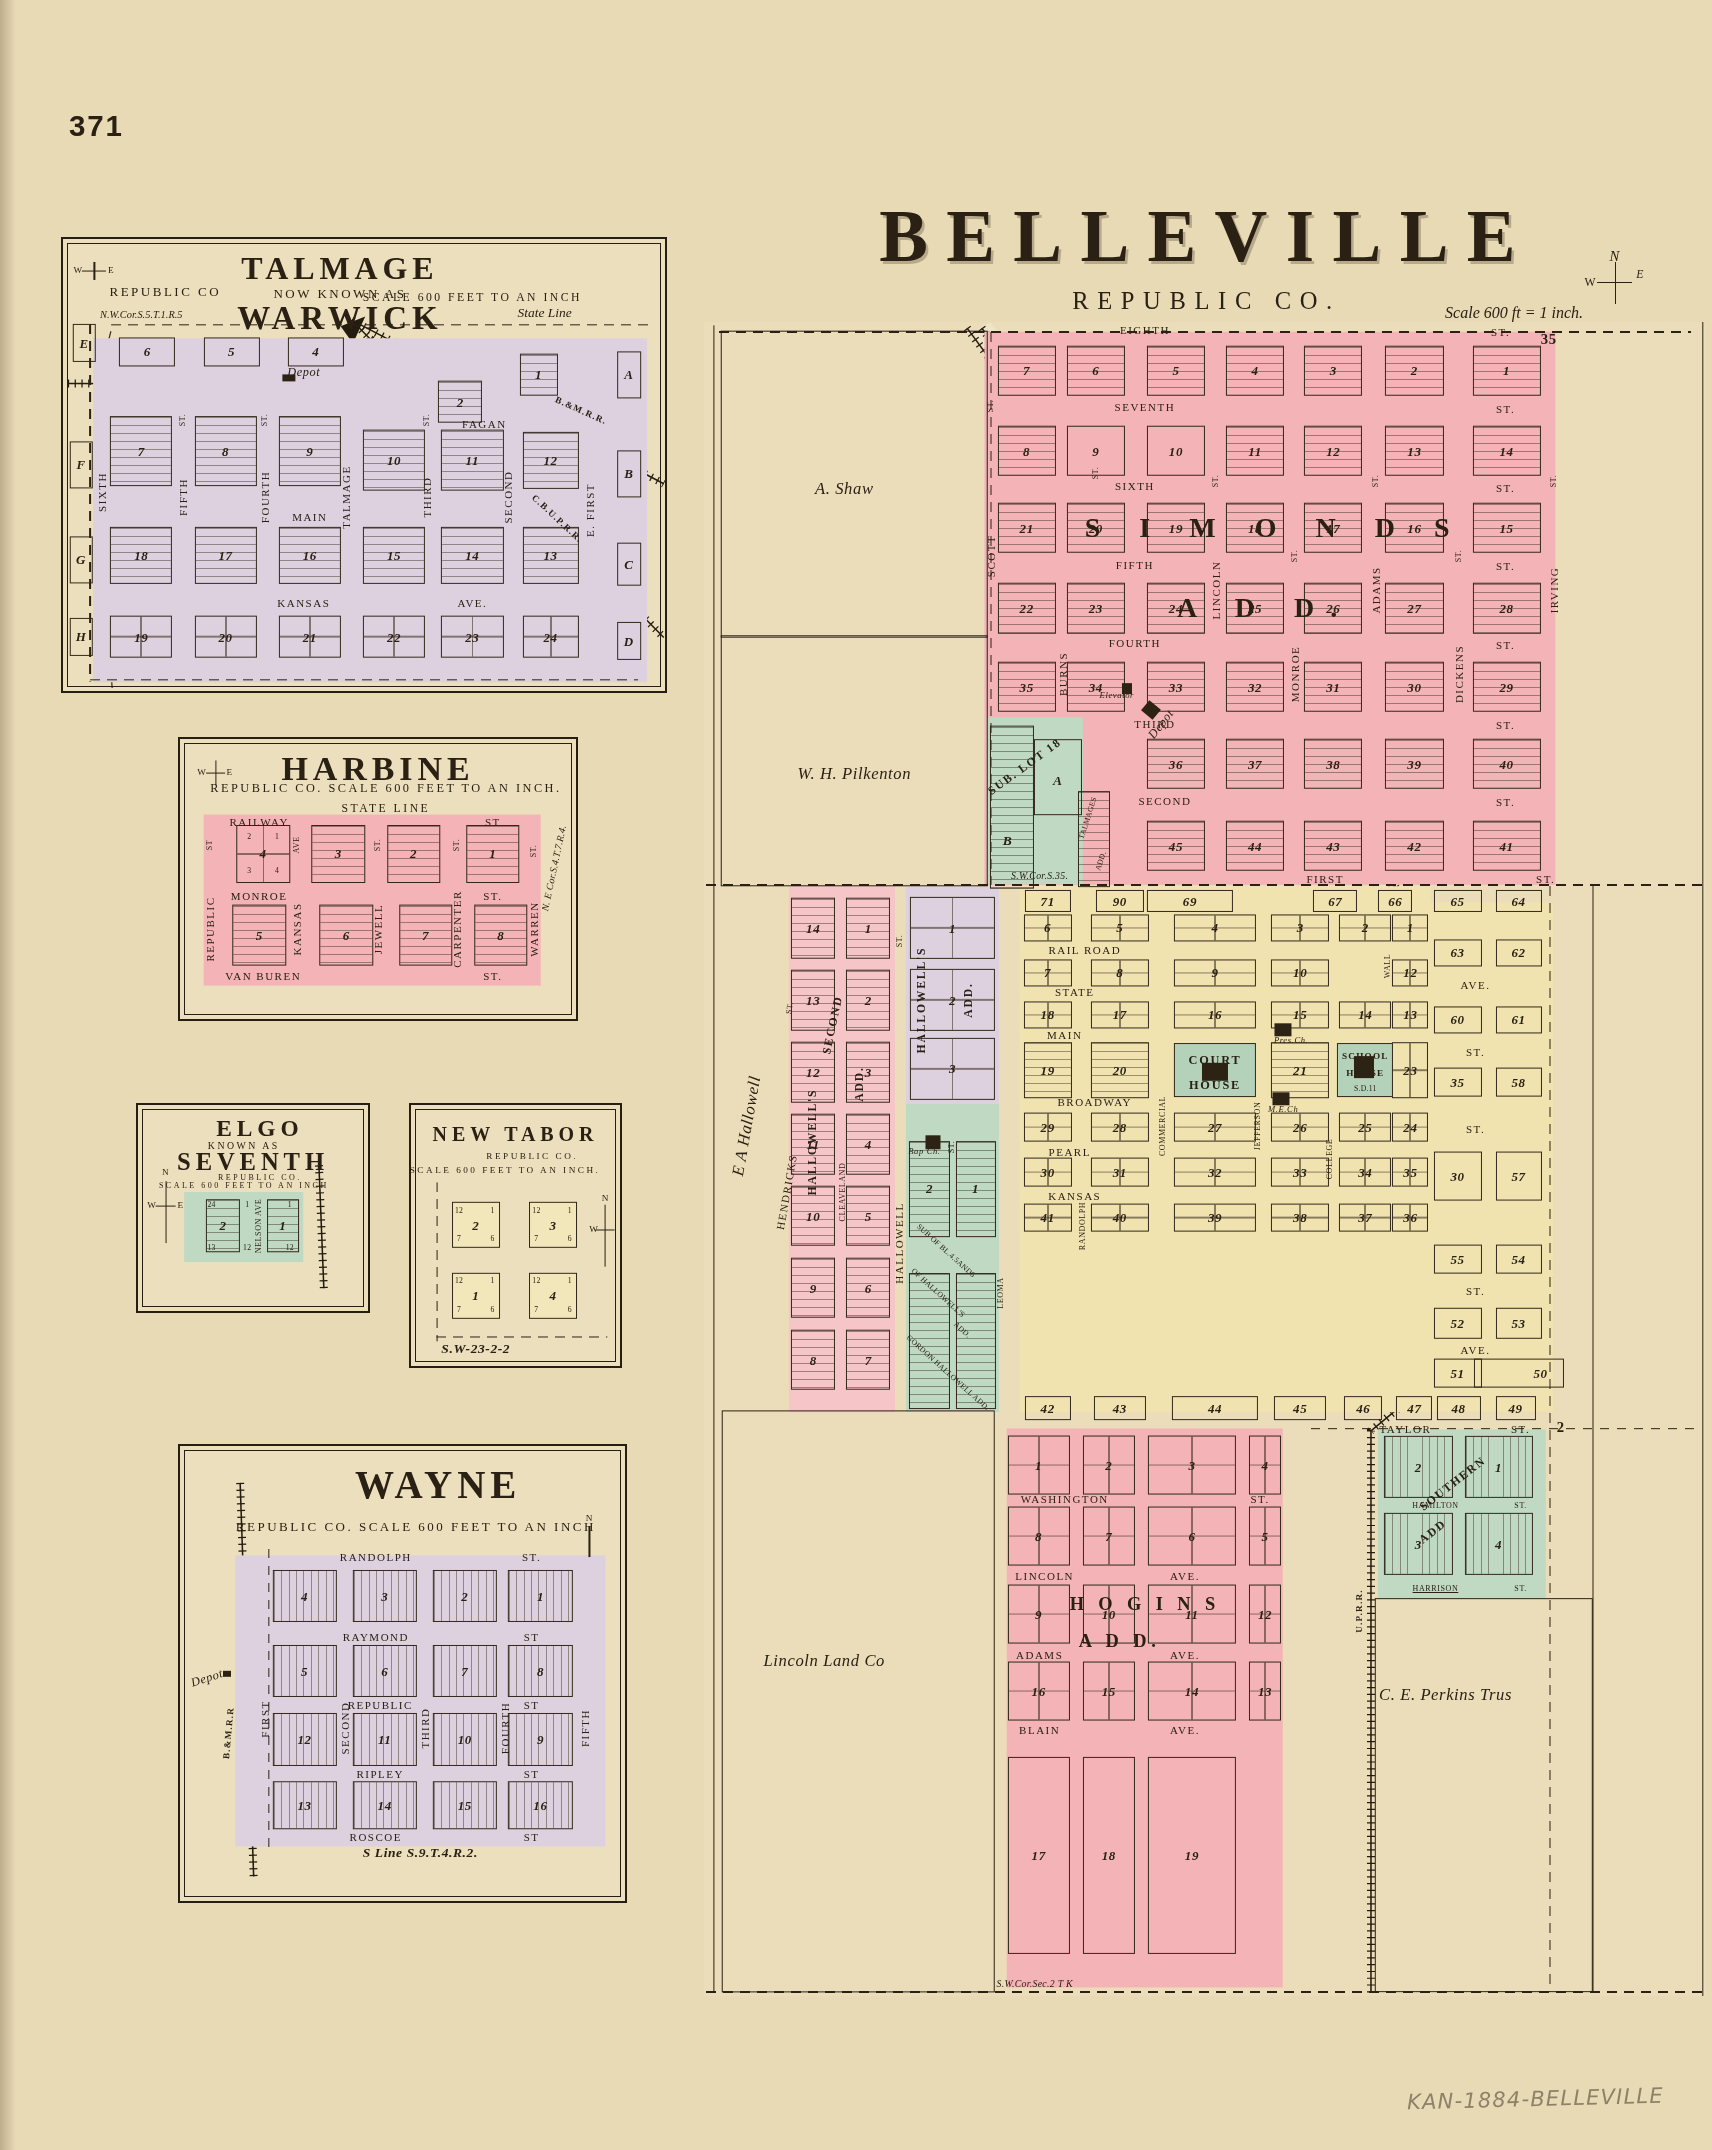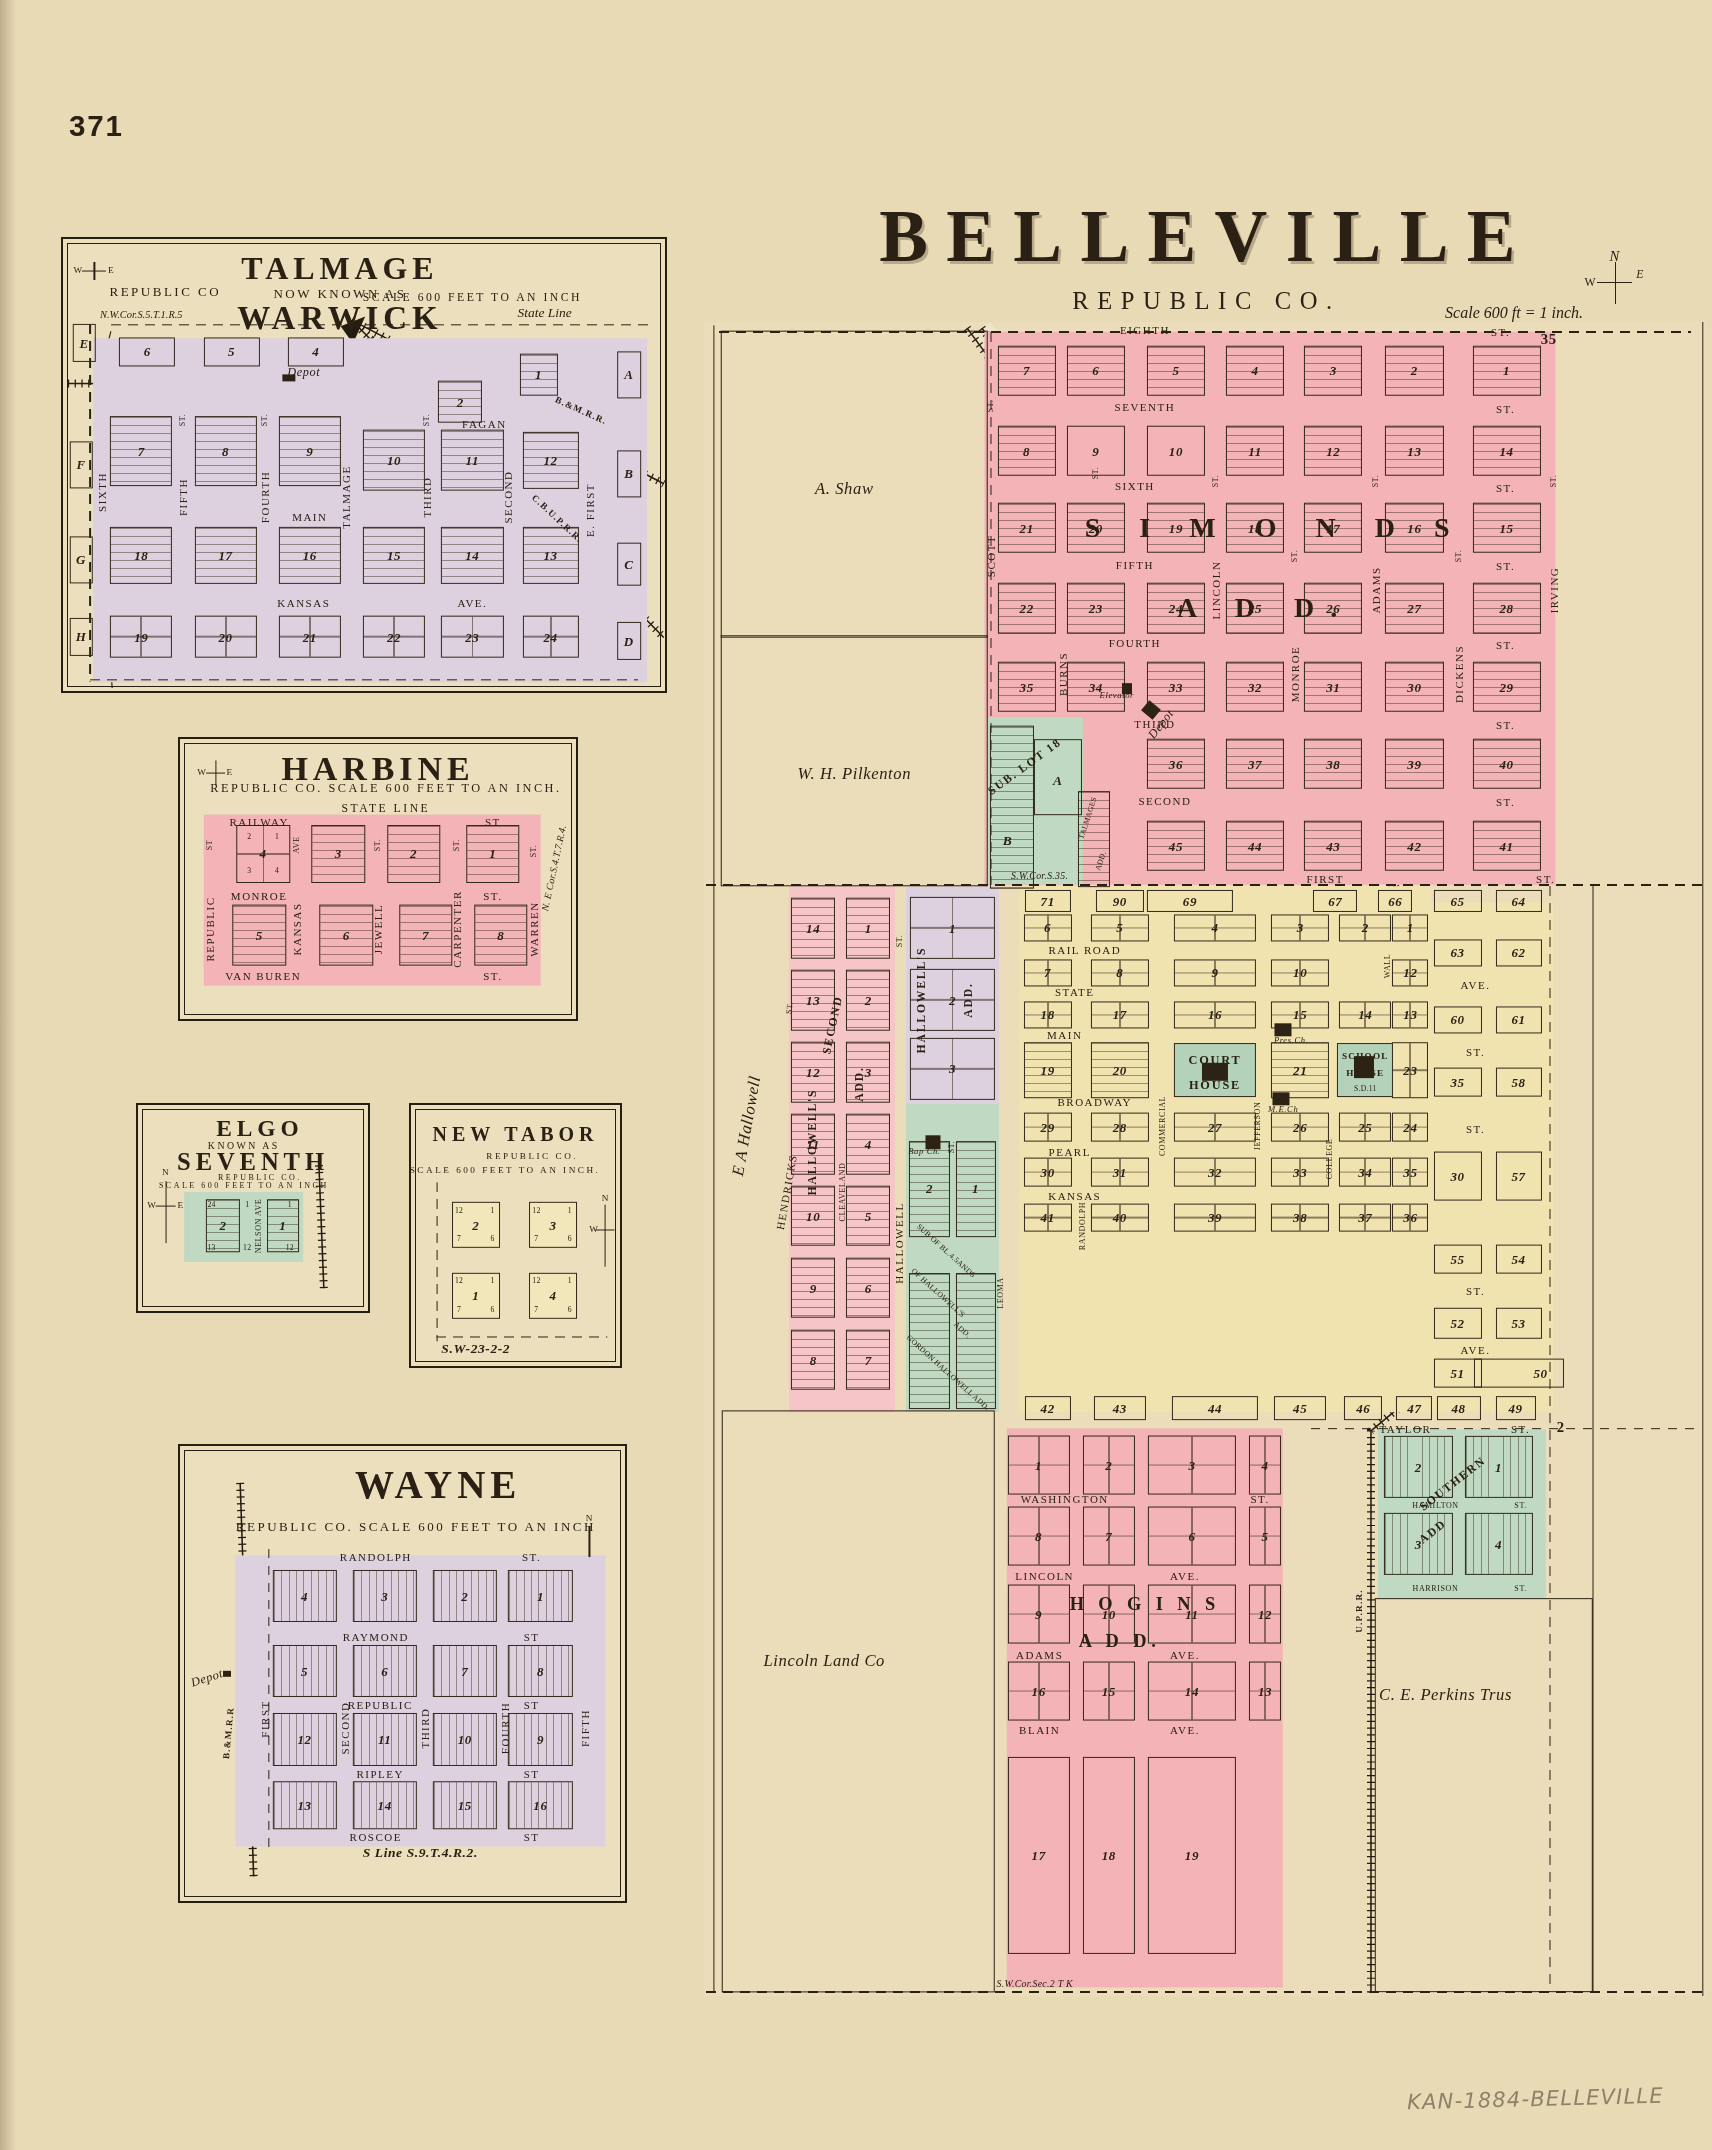--- a/index.html
+++ b/index.html
@@ -573,21 +573,21 @@
           <div class="it sh" style="left: 36%; top: 70.3%; transform: translate(-50%, -50%);">WASHINGTON</div>
           <div class="it sh" style="left: 55.5%; top: 70.3%; transform: translate(-50%, -50%);">ST.</div>
           <div class="it sh" style="left: 34%; top: 74.9%; transform: translate(-50%, -50%);">LINCOLN</div>
           <div class="it sh" style="left: 48%; top: 74.9%; transform: translate(-50%, -50%);">AVE.</div>
           <div class="it sh" style="left: 33.5%; top: 79.6%; transform: translate(-50%, -50%);">ADAMS</div>
           <div class="it sh" style="left: 48%; top: 79.6%; transform: translate(-50%, -50%);">AVE.</div>
           <div class="it sh" style="left: 33.5%; top: 84.1%; transform: translate(-50%, -50%);">BLAIN</div>
           <div class="it sh" style="left: 48%; top: 84.1%; transform: translate(-50%, -50%);">AVE.</div>
           <div class="it sh sm" style="left: 73%; top: 70.7%; transform: translate(-50%, -50%);">HAMILTON</div>
           <div class="it sh sm" style="left: 81.5%; top: 70.7%; transform: translate(-50%, -50%);">ST.</div>
-          <div class="it sh sm" style="left: 73%; top: 75.7%; transform: translate(-50%, -50%);">HARRISON</div>
+          <div class="it sh sm" style="left: 73%; top: 75.7%; transform: translate(-50%, -50%); text-decoration: underline;">HARRISON</div>
           <div class="it sh sm" style="left: 81.5%; top: 75.7%; transform: translate(-50%, -50%);">ST.</div>
           <div class="it sh" style="left: 28.6%; top: 14%; transform: translate(-50%, -50%) rotate(-90deg);">SCOTT</div>
           <div class="it sh" style="left: 35.8%; top: 21%; transform: translate(-50%, -50%) rotate(-90deg);">BURNS</div>
           <div class="it sh" style="left: 51.1%; top: 16%; transform: translate(-50%, -50%) rotate(-90deg);">LINCOLN</div>
           <div class="it sh" style="left: 59%; top: 21%; transform: translate(-50%, -50%) rotate(-90deg);">MONROE</div>
           <div class="it sh" style="left: 67.1%; top: 16%; transform: translate(-50%, -50%) rotate(-90deg);">ADAMS</div>
           <div class="it sh" style="left: 75.3%; top: 21%; transform: translate(-50%, -50%) rotate(-90deg);">DICKENS</div>
           <div class="it sh" style="left: 84.8%; top: 16%; transform: translate(-50%, -50%) rotate(-90deg);">IRVING</div>
           <div class="it sh sm" style="left: 28.6%; top: 5%; transform: translate(-50%, -50%) rotate(-90deg);">ST.</div>
           <div class="it sh sm" style="left: 39.1%; top: 9%; transform: translate(-50%, -50%) rotate(-90deg);">ST.</div>

